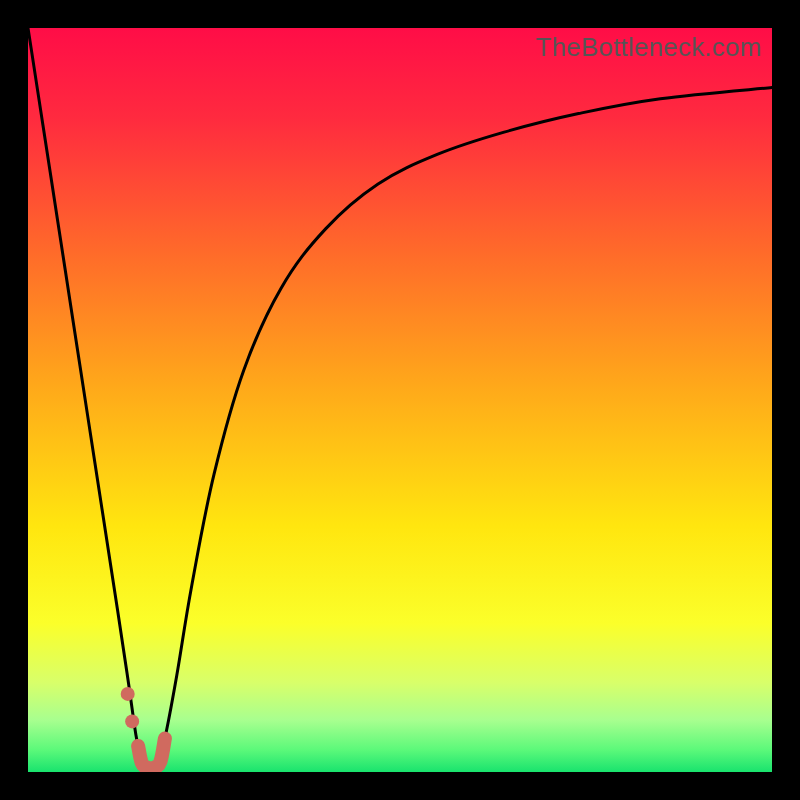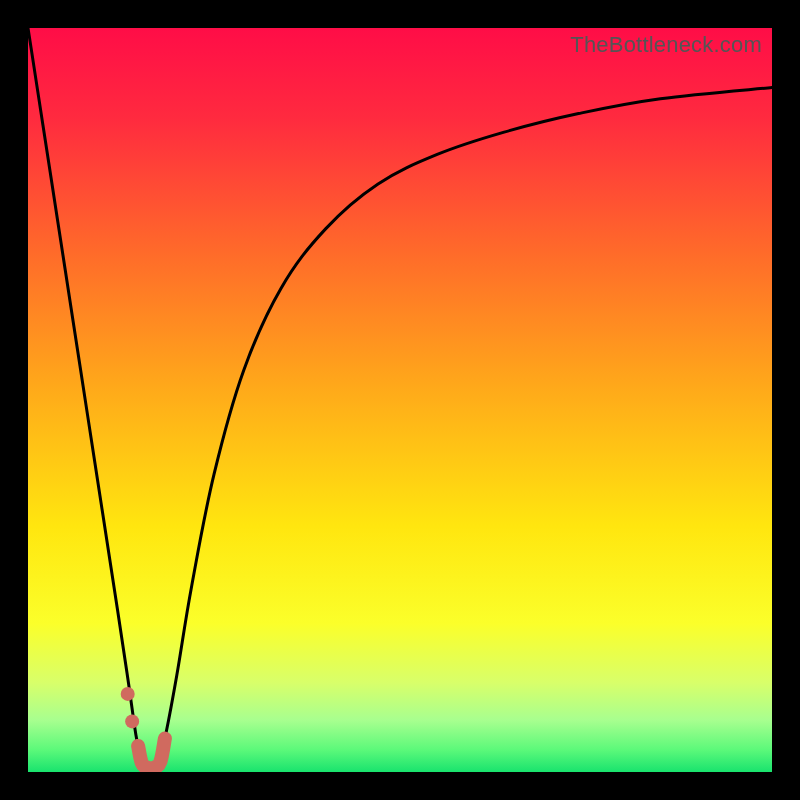--- a/index.html
+++ b/index.html
@@ -27,21 +27,21 @@
   }
   .gradient-bg {
     position: absolute;
     inset: 0;
   }
   .watermark {
     position: absolute;
     top: 4px;
     right: 10px;
     color: #555;
-    font-size: 22px;
+    font-size: 26px;
     font-weight: 500;
     letter-spacing: 0.2px;
     user-select: none;
   }
   svg {
     position: absolute;
     left: 0;
     top: 0;
   }
 </style>

